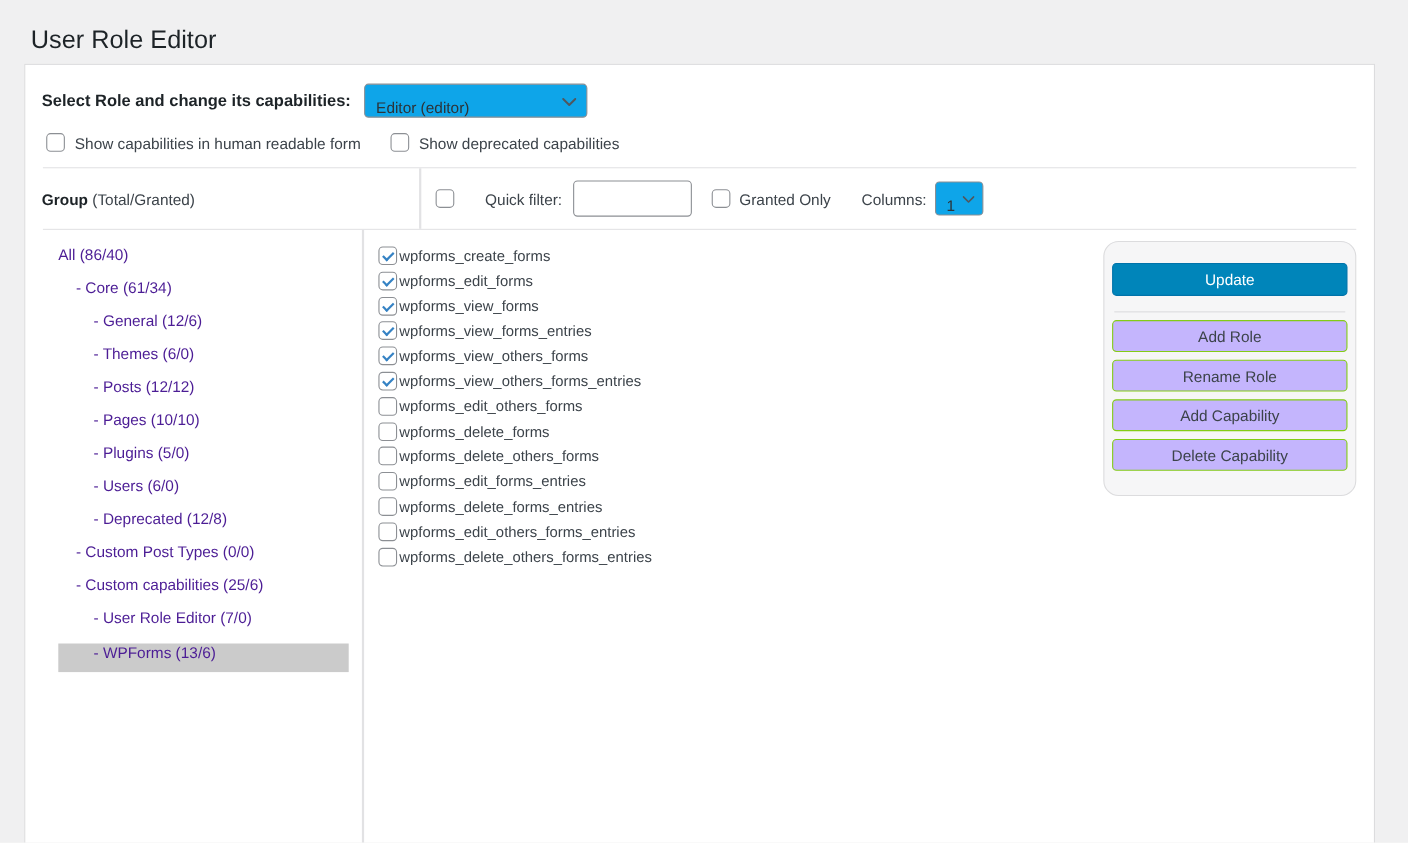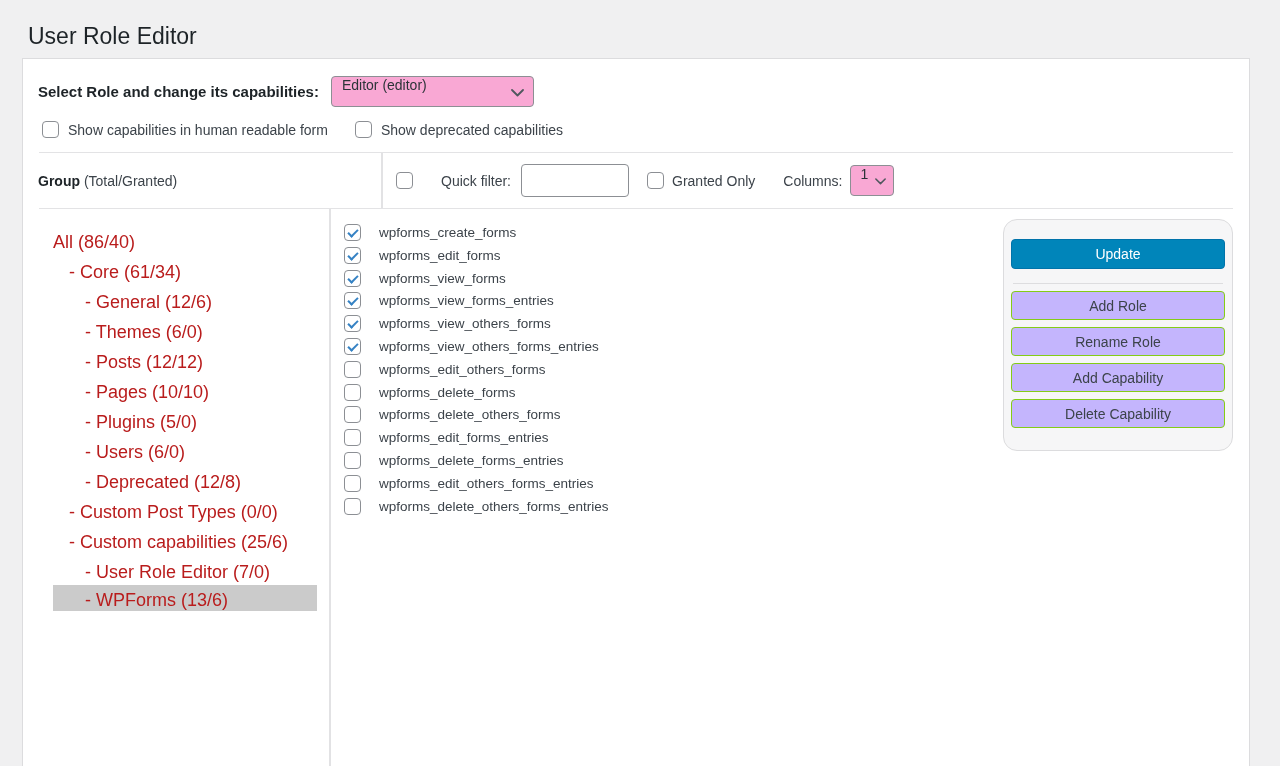--- a/index.html
+++ b/index.html
@@ -37,25 +37,25 @@
     gap: 12px;
   }
   .role-row .strong-label {
     font-size: 15px;
     font-weight: bold;
     color: #1d2327;
   }
   .select {
     position: relative;
     display: inline-flex;
-    align-items: flex-start;
+    align-items: flex-end;
     height: 31px;
     border: 1px solid #8c8f94;
     border-radius: 4px;
-    background: #f9a8d4;
+    background: #0ea5e9;
     color: #2c3338;
     font-size: 14px;
     padding: 0 30px 0 10px;
     cursor: pointer;
   }
   .select .chev {
     position: absolute;
     right: 9px;
     top: 50%;
     margin-top: -3px;
@@ -140,44 +140,44 @@
   .content-row { display: flex; flex: 1; min-height: 0; }
   .tree-col {
     width: 308px;
     flex: 0 0 auto;
     border-right: 2px solid #e2e2e4;
     padding-top: 14px;
   }
   .tree-row {
     height: 30px;
     display: flex;
-    align-items: flex-end;
-    font-size: 18px;
-    color: #b91c1c;
+    align-items: flex-start;
+    font-size: 14px;
+    color: #4c1d95;
     cursor: pointer;
   }
   .tree-row.level-0 { padding-left: 30px; }
   .tree-row.level-1 { padding-left: 46px; }
   .tree-row.level-2 { padding-left: 62px; }
   .tree-row.selected {
     background: #cbcbcb;
     height: 26px;
     margin: 2px 12px 2px 30px;
   }
   .tree-row.selected.level-2 { padding-left: 32px; }
   .caps-col {
     flex: 1;
     position: relative;
     padding: 12px 0 0 13px;
   }
   .cap-row {
     display: flex;
     align-items: center;
     height: 22.8px;
-    gap: 18px;
+    gap: 2px;
   }
   .cap-row .cap-label { font-size: 13.5px; color: #3c434a; }
   
   .btn-panel {
     position: absolute;
     top: 10px;
     right: 16px;
     width: 230px;
     background: #f6f6f7;
     border: 1px solid #dcdcde;

